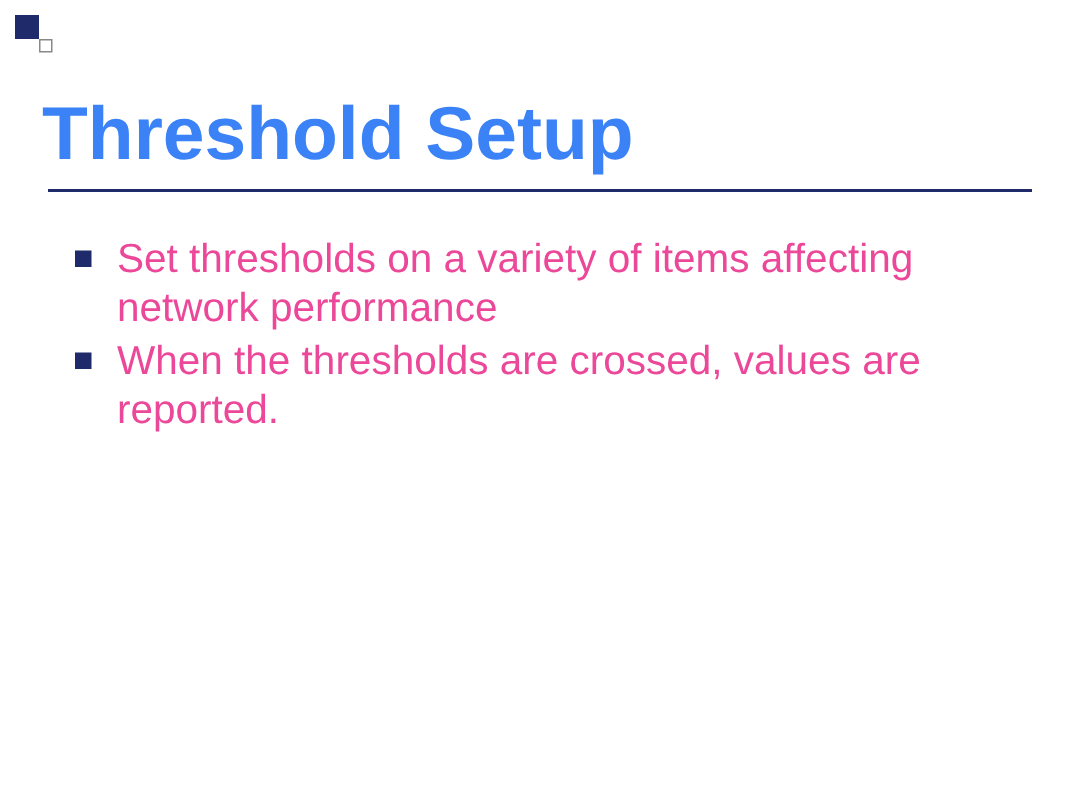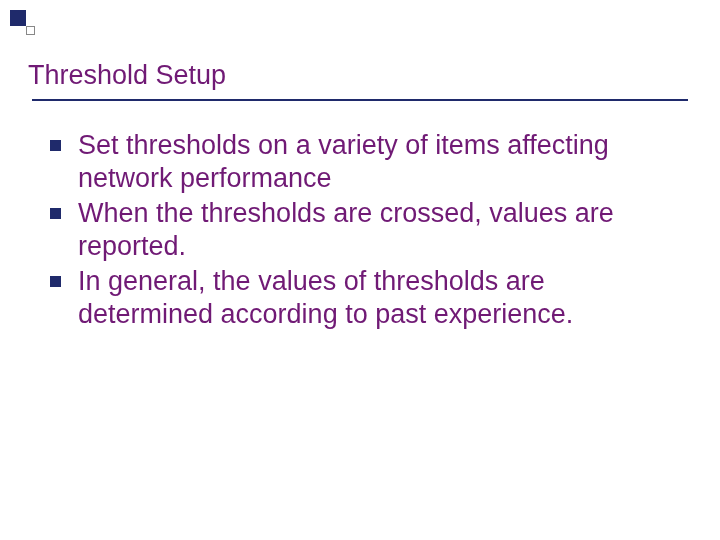--- a/index.html
+++ b/index.html
@@ -25,43 +25,43 @@
     background: #1f2a6b;
   }
   .corner-deco .small-sq {
     position: absolute;
     top: 16px; left: 16px;
     width: 9px; height: 9px;
     border: 1px solid #888;
     background: #fff;
   }
   .title {
-    font-size: 27px;
-    color: #701a75;
-    font-weight: 400;
+    font-size: 50px;
+    color: #3b82f6;
+    font-weight: 700;
     margin-top: 36px;
     margin-bottom: 8px;
     margin-left: -4px;
     letter-spacing: 0px;
   }
   .rule {
     height: 0;
     border-top: 2px solid #1f2a6b;
     margin-bottom: 28px;
   }
   .bullets {
     list-style: none;
     padding-left: 46px;
     padding-right: 10px;
   }
   .bullets li {
     position: relative;
     font-size: 27px;
     line-height: 1.22;
-    color: #701a75;
+    color: #ec4899;
     margin-bottom: 2px;
   }
   .bullets li .bullet-mark {
     position: absolute;
     left: -28px;
     top: 11px;
     width: 11px;
     height: 11px;
     background: #1f2a6b;
   }
@@ -82,19 +82,15 @@
 
   <ul class="bullets">
     <li>
       <span class="bullet-mark"></span>
       <span>Set thresholds on a variety of items affecting network performance</span>
     </li>
     <li>
       <span class="bullet-mark"></span>
       <span>When the thresholds are crossed, values are reported.</span>
     </li>
-    <li>
-      <span class="bullet-mark"></span>
-      <span>In general, the values of thresholds are determined according to past experience.</span>
-    </li>
   </ul>
 
 </div>
 
 </body></html>

